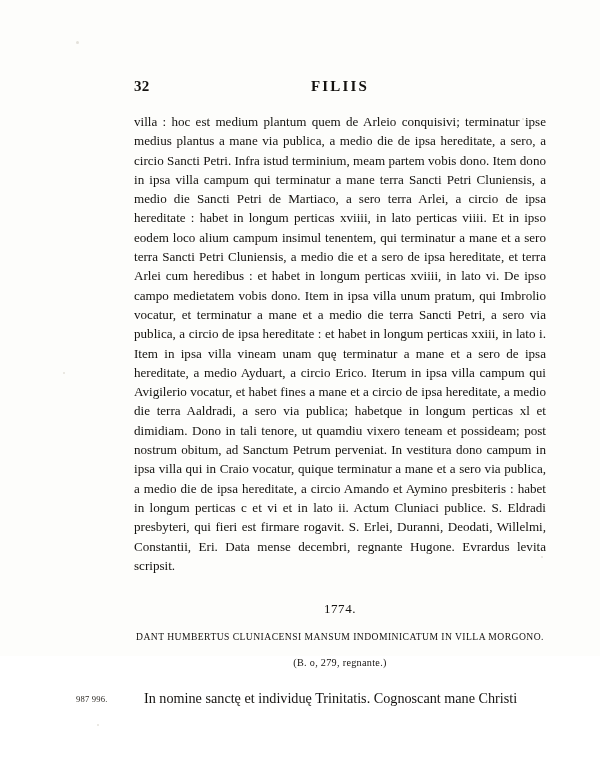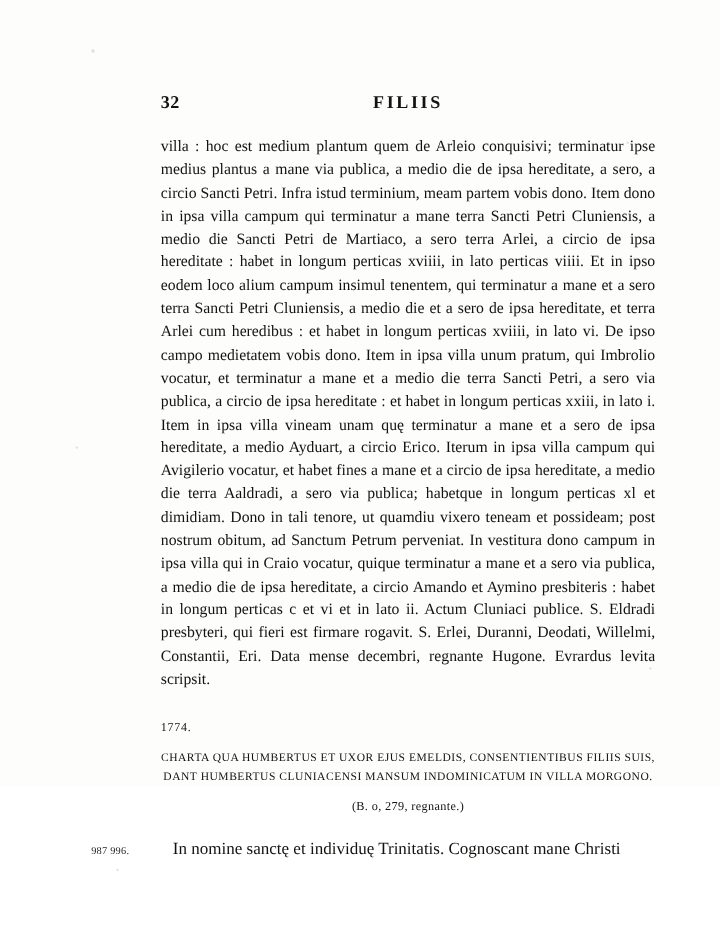--- a/index.html
+++ b/index.html
@@ -60,21 +60,22 @@
     margin-top: 8px;
     font-size: 13.1px;
     line-height: 19.3px;
     text-align: justify;
     text-justify: inter-word;
     hyphens: manual;
     font-family: Liberation Serif, serif;
   }
   .charter-number {
     margin-top: 26px;
-    font-size: 10px;
+    text-align: center;
+    font-size: 13px;
     letter-spacing: .6px;
   }
   .rubric {
     margin-top: 12px;
     text-align: center;
     font-size: 9.6px;
     letter-spacing: .45px;
     line-height: 15.5px;
   }
   .source-ref {
@@ -120,21 +121,20 @@
     <div class="header-row">
       <div class="folio">32</div>
       <div class="running-head">FILIIS</div>
     </div>
 
     <div class="body-text">villa : hoc est medium plantum quem de Arleio conquisivi; terminatur ipse medius plantus a mane via publica, a medio die de ipsa hereditate, a sero, a circio Sancti Petri. Infra istud terminium, meam partem vobis dono. Item dono in ipsa villa campum qui terminatur a mane terra Sancti Petri Cluniensis, a medio die Sancti Petri de Martiaco, a sero terra Arlei, a circio de ipsa hereditate : habet in longum perticas xviiii, in lato perticas viiii. Et in ipso eodem loco alium campum insimul tenentem, qui terminatur a mane et a sero terra Sancti Petri Cluniensis, a medio die et a sero de ipsa hereditate, et terra Arlei cum heredibus : et habet in longum perticas xviiii, in lato vi. De ipso campo medietatem vobis dono. Item in ipsa villa unum pratum, qui Imbrolio vocatur, et terminatur a mane et a medio die terra Sancti Petri, a sero via publica, a circio de ipsa hereditate : et habet in longum perticas xxiii, in lato i. Item in ipsa villa vineam unam quę terminatur a mane et a sero de ipsa hereditate, a medio Ayduart, a circio Erico. Iterum in ipsa villa campum qui Avigilerio vocatur, et habet fines a mane et a circio de ipsa hereditate, a medio die terra Aaldradi, a sero via publica; habetque in longum perticas xl et dimidiam. Dono in tali tenore, ut quamdiu vixero teneam et possideam; post nostrum obitum, ad Sanctum Petrum perveniat. In vestitura dono campum in ipsa villa qui in Craio vocatur, quique terminatur a mane et a sero via publica, a medio die de ipsa hereditate, a circio Amando et Aymino presbiteris : habet in longum perticas c et vi et in lato ii. Actum Cluniaci publice. S. Eldradi presbyteri, qui fieri est firmare rogavit. S. Erlei, Duranni, Deodati, Willelmi, Constantii, Eri. Data mense decembri, regnante Hugone. Evrardus levita scripsit.</div>
 
     <div class="charter-number">1774.</div>
 
     <div class="rubric">
-      <div>CHARTA QUA HUMBERTUS ET UXOR EJUS EMELDIS, CONSENTIENTIBUS FILIIS SUIS,</div>
       <div>DANT HUMBERTUS CLUNIACENSI MANSUM INDOMINICATUM IN VILLA MORGONO.</div>
     </div>
 
     <div class="source-ref">(B. o, 279, regnante.)</div>
 
     <div class="incipit-row">
       <div class="margin-note">987 996.</div>
       <div class="incipit">In nomine sanctę et individuę Trinitatis. Cognoscant mane Christi</div>
     </div>
 

